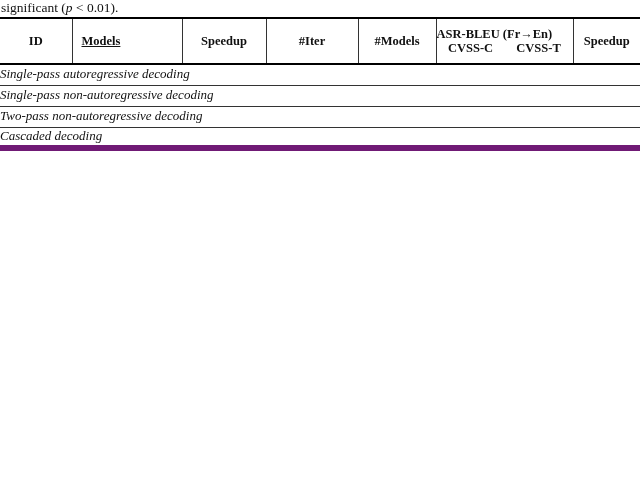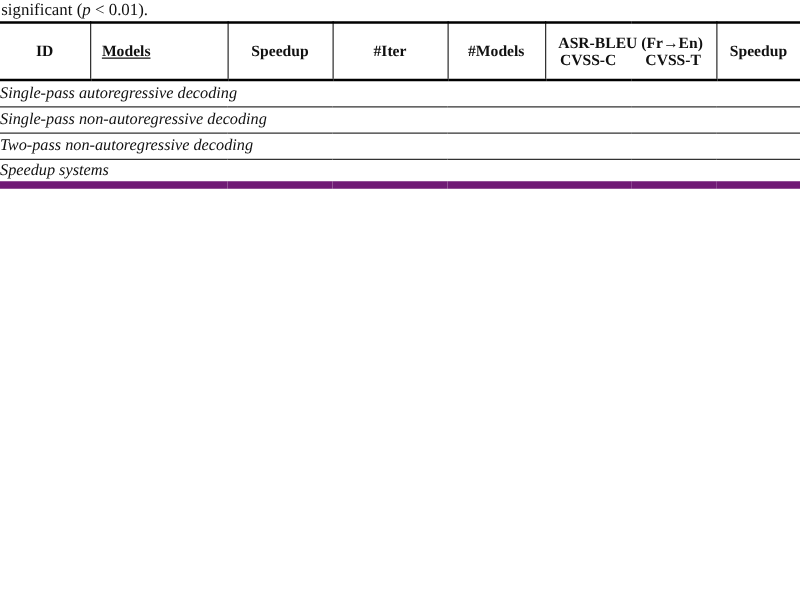--- a/index.html
+++ b/index.html
@@ -18,21 +18,21 @@
     width: 640px; border-collapse: collapse; table-layout: fixed;
     border-top: 2px solid #000; border-bottom: 6px solid #701a75;
   }
   th, td { padding: 0; font-size: 12.5px; line-height: 1.15; vertical-align: middle; }
   thead th {
     font-weight: bold; height: 46px; text-align: center;
     border-bottom: 2px solid #000;
   }
   th.th-models { text-align: left; padding-left: 9px; text-decoration: underline; }
   .vr { border-right: 1px solid #333; }
-  .bleu-title { text-align: center; font-weight: bold; }
+  .bleu-title { text-align: left; font-weight: bold; }
   .bleu-sub { display: flex; align-items: flex-end; }
   .bleu-sub span { flex: 1 1 50%; text-align: center; font-weight: bold; }
   tr.section-row td {
     border-top: 1px solid #333; border-bottom: 1px solid #333;
     font-style: italic; text-align: left; height: 21px; font-size: 13px;
   }
   .i { font-style: italic; }
 </style>
 </head>
 <body>
@@ -72,17 +72,17 @@
         <tr class="section-row">
           <td colspan="8">Single-pass autoregressive decoding</td>
         </tr>
         <tr class="section-row">
           <td colspan="8">Single-pass non-autoregressive decoding</td>
         </tr>
         <tr class="section-row">
           <td colspan="8">Two-pass non-autoregressive decoding</td>
         </tr>
         <tr class="section-row">
-          <td colspan="8">Speedup systems</td>
+          <td colspan="8">Cascaded decoding</td>
         </tr>
       </tbody>
   </table>
 </div>
 
 </body></html>

